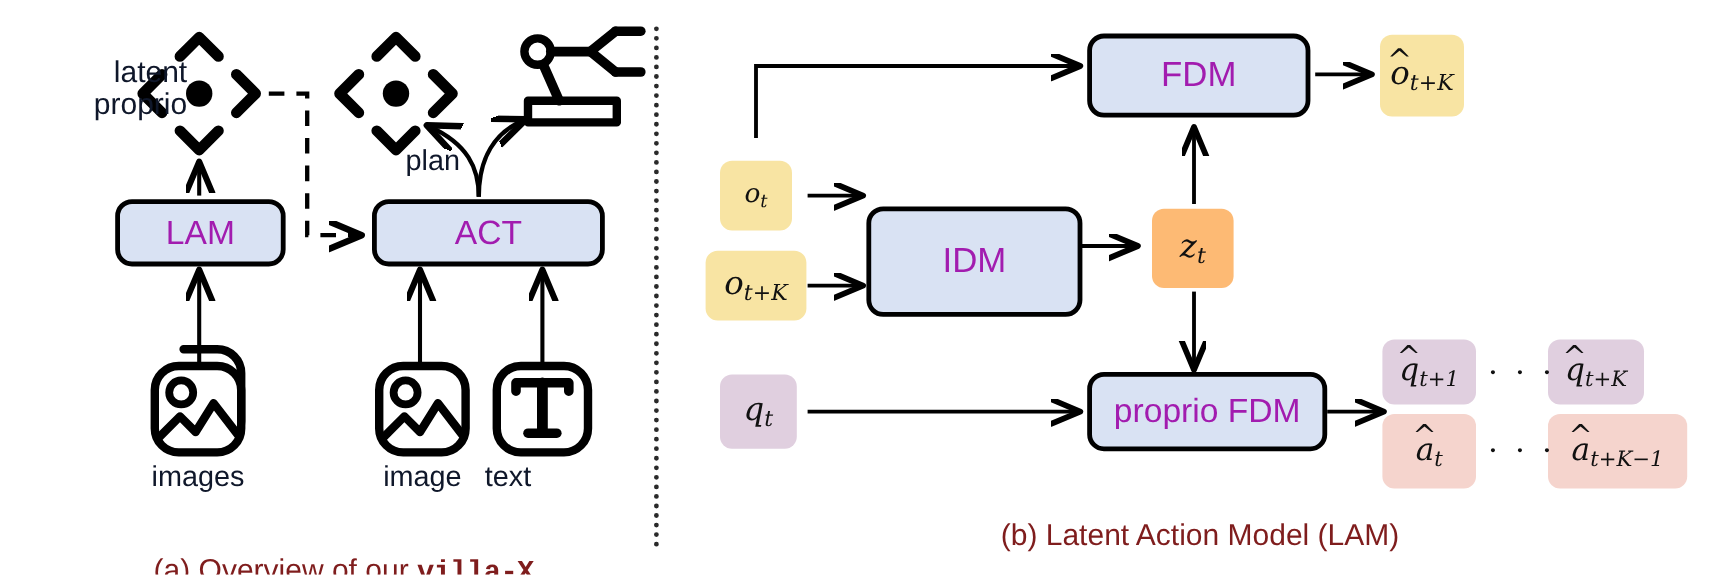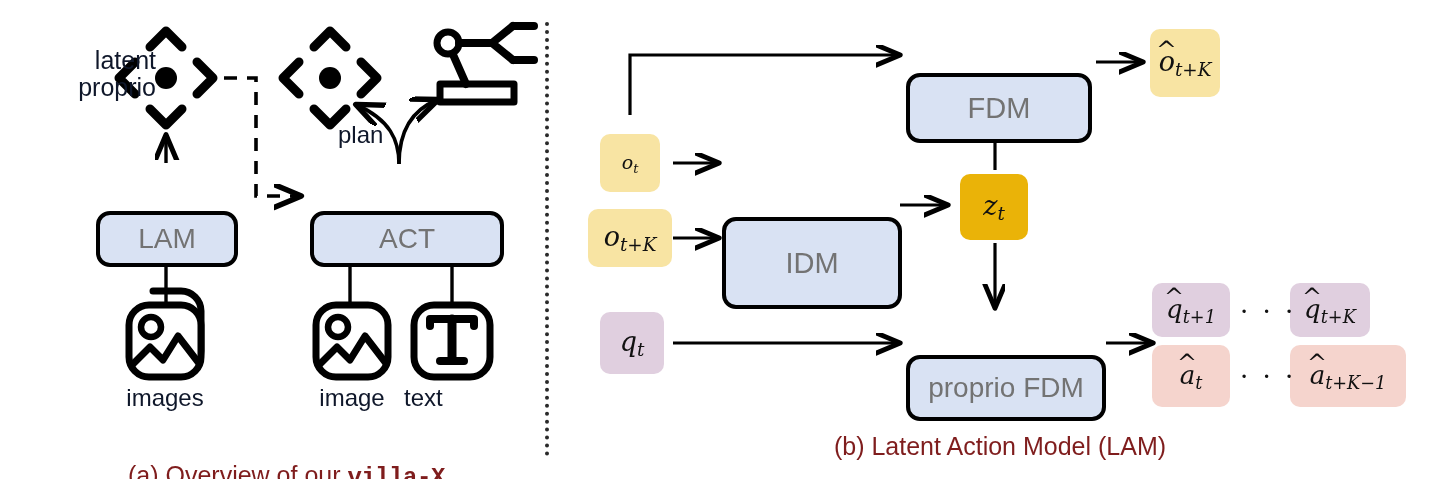--- a/index.html
+++ b/index.html
@@ -27,40 +27,39 @@
 
   
   .pbox {
     position: absolute;
     background: #d9e2f3;
     border: 4px solid #000000;
     border-radius: 14px;
     display: flex;
     align-items: center;
     justify-content: center;
-    color: #737373;
+    color: #a21caf;
     font-family: "Liberation Sans", sans-serif;
     font-weight: 400;
     box-sizing: border-box;
-    margin-top: 45px;
   }
   
   .chip {
     position: absolute;
     border-radius: 10px;
     display: flex;
     align-items: center;
     justify-content: center;
     font-family: "DejaVu Serif", serif;
     font-style: italic;
     color: #111111;
     box-sizing: border-box;
   }
   .chip.yellow { background: #f8e4a3; }
-  .chip.green  { background: #eab308; }
+  .chip.green  { background: #fdba74; }
   .chip.purple { background: #e0cfdf; }
   .chip.pink   { background: #f5d4cd; }
   .sub {
     font-size: 0.68em;
     vertical-align: -0.28em;
     font-style: italic;
     letter-spacing: 0;
   }
   .hat-wrap {
     position: relative;
@@ -235,21 +234,21 @@
   </div>
 
   <div class="pbox" style="left:722px; top:172px; width:180px; height:92px; font-size:29px;">
     <span>IDM</span>
   </div>
 
   <div class="pbox" style="left:906px; top:310px; width:200px; height:66px; font-size:28px;">
     <span>proprio FDM</span>
   </div>
 
-  <div class="chip yellow" style="left:600px; top:134px; width:60px; height:58px; font-size:19px;">
+  <div class="chip yellow" style="left:600px; top:134px; width:60px; height:58px; font-size:22px;">
     <span>
       <span class="hat-wrap"><span>o</span></span><span class="sub">t</span>
     </span>
   </div>
 
   <div class="chip yellow" style="left:588px; top:209px; width:84px; height:58px; font-size:27px;">
     <span>
       <span class="hat-wrap"><span>o</span></span><span class="sub">t+K</span>
     </span>
   </div>

